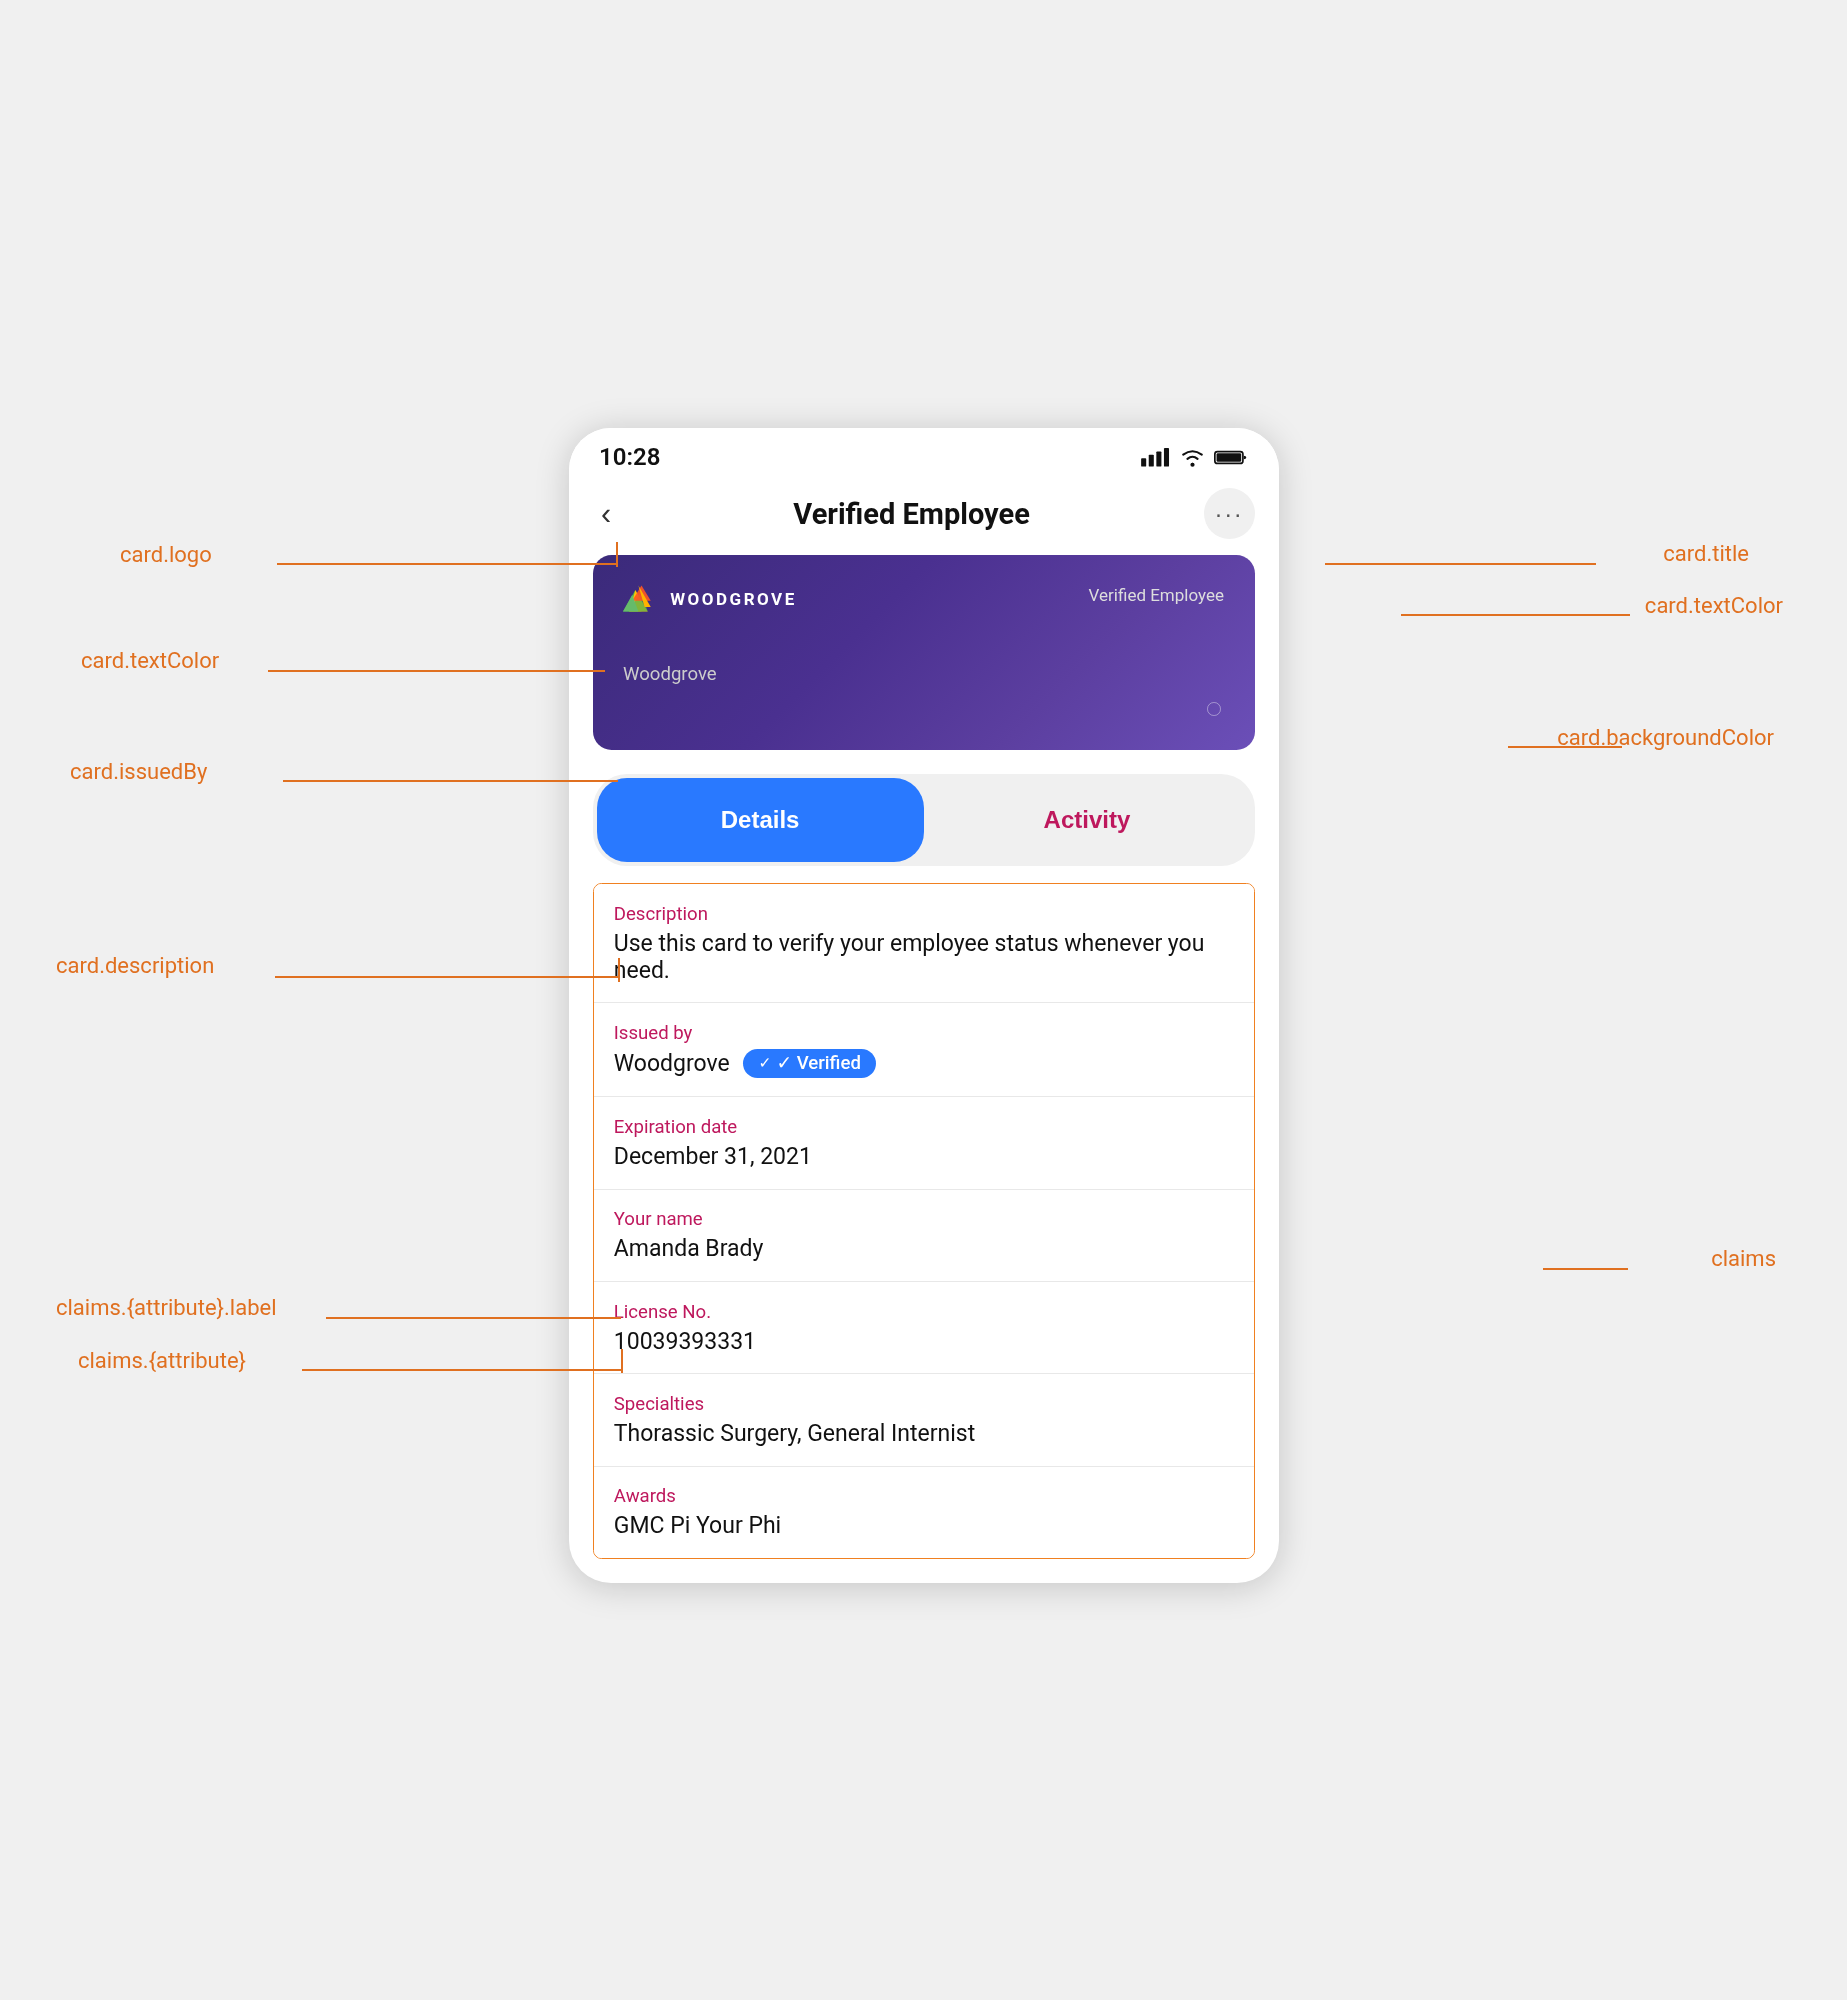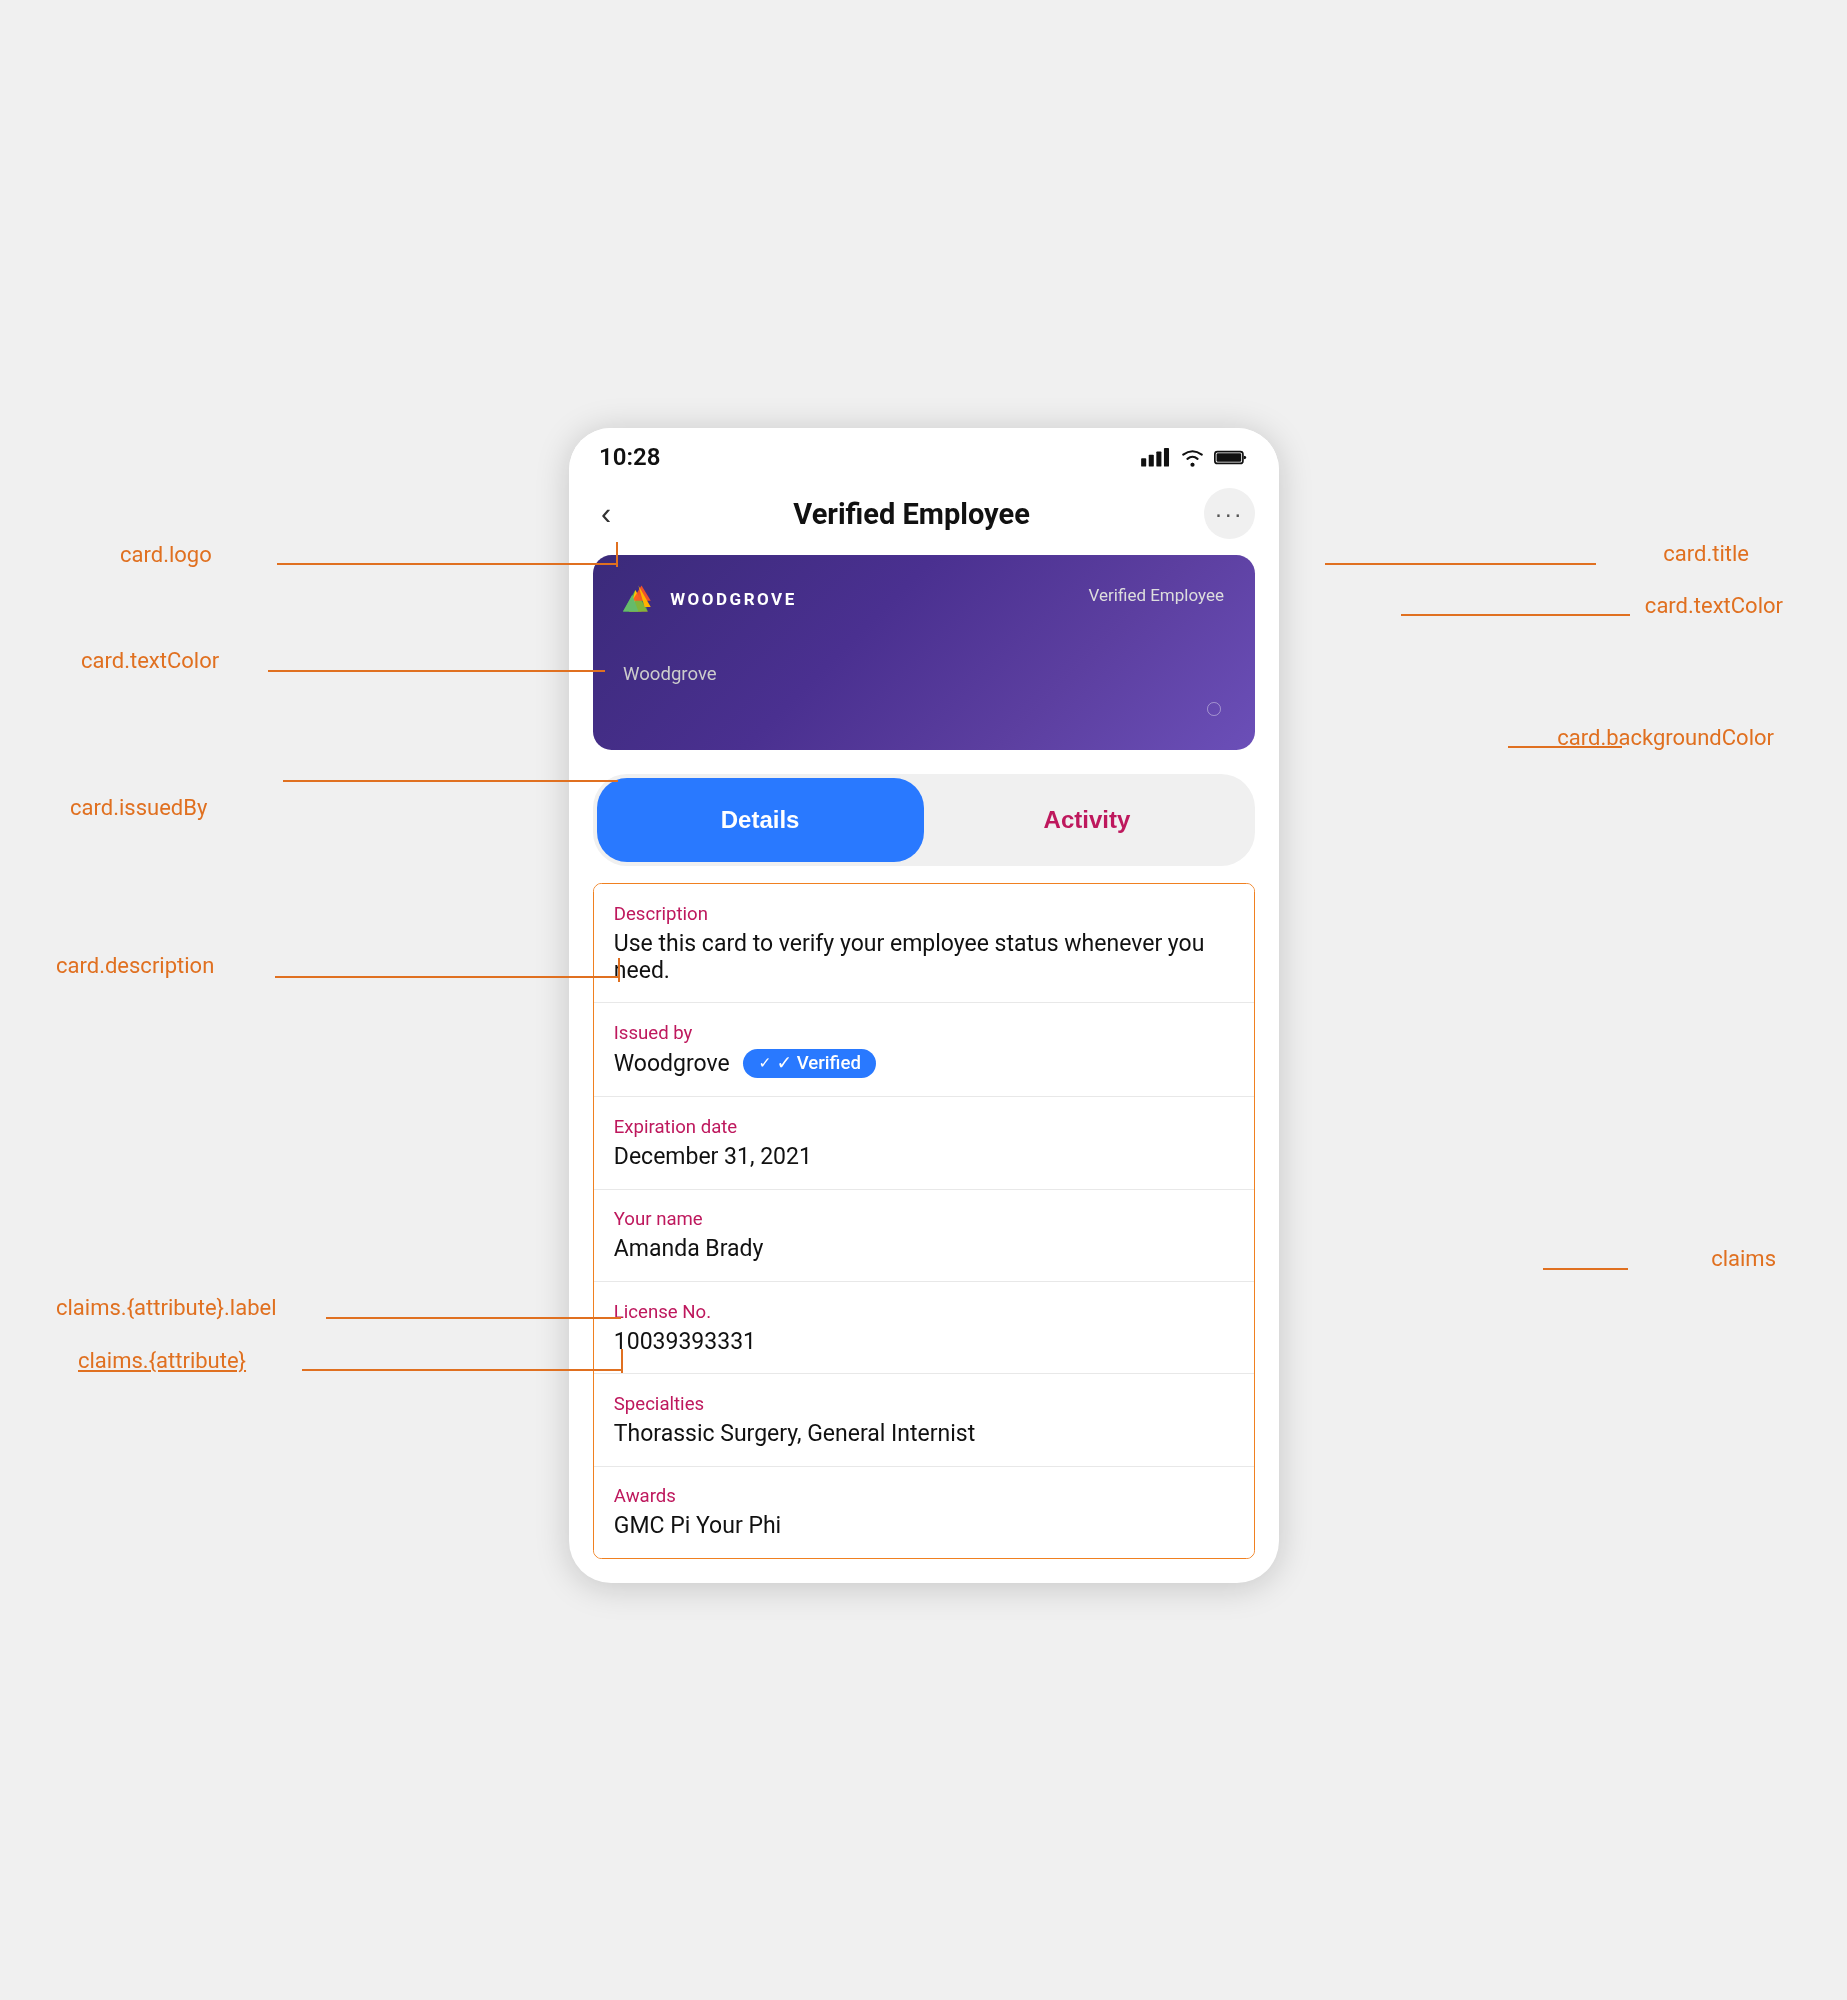--- a/index.html
+++ b/index.html
@@ -284,34 +284,34 @@
 
     <span class="annotation" style="right: 76px; top: 593px;">card.textColor</span>
     <div class="annotation-line" style="right: 229px; top: 614px; width: 229px; height: 1.7px;"></div>
 
     <span class="annotation" style="left: 69px; top: 648px;">card.textColor</span>
     <div class="annotation-line" style="left: 256px; top: 670px; width: 337px; height: 1.7px;"></div>
 
     <span class="annotation" style="right: 85px; top: 725px;">card.backgroundColor</span>
     <div class="annotation-line" style="right: 237px; top: 746px; width: 114px; height: 1.7px;"></div>
 
-    <span class="annotation" style="left: 58px; top: 759px; margin-top: 36px;">card.issuedBy</span>
+    <span class="annotation" style="left: 58px; top: 759px;">card.issuedBy</span>
     <div class="annotation-line" style="left: 271px; top: 780px; width: 335px; height: 1.7px;"></div>
 
     <span class="annotation" style="left: 44px; top: 953px;">card.description</span>
     <div class="annotation-line" style="left: 263px; top: 976px; width: 343px; height: 1.7px;"></div>
     <div class="annotation-line" style="left: 606px; top: 958px; width: 1.7px; height: 24px;"></div>
 
     <span class="annotation" style="right: 83px; top: 1246px;">claims</span>
     <div class="annotation-line" style="right: 231px; top: 1268px; width: 85px; height: 1.7px;"></div>
 
     <span class="annotation" style="left: 44px; top: 1295px; text-align: right;">claims.{attribute}.label</span>
     <div class="annotation-line" style="left: 314px; top: 1317px; width: 295px; height: 1.7px;"></div>
 
-    <span class="annotation" style="left: 66px; top: 1348px; text-decoration: underline;">claims.{attribute}</span>
+    <span class="annotation" style="left: 66px; top: 1348px;">claims.{attribute}</span>
     <div class="annotation-line" style="left: 290px; top: 1369px; width: 319px; height: 1.7px;"></div>
     <div class="annotation-line" style="left: 609px; top: 1349px; width: 1.7px; height: 24px;"></div>
   </div>
 
   <div class="phone-frame">
 
     <div class="status-bar">
       <span class="status-time">10:28</span>
       <div class="status-icons">
 

